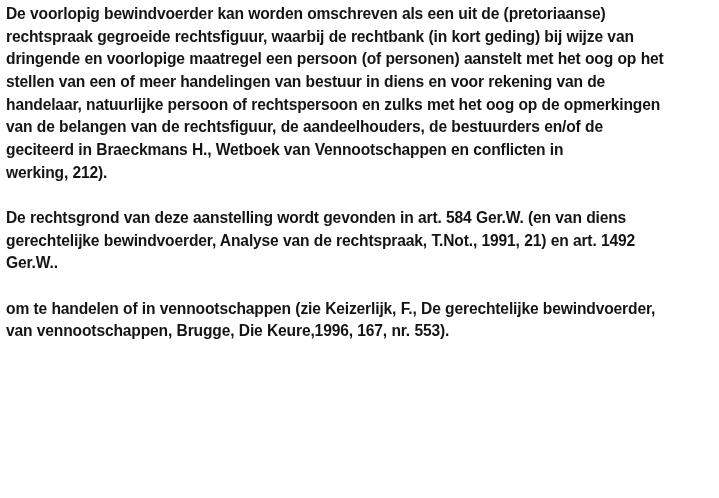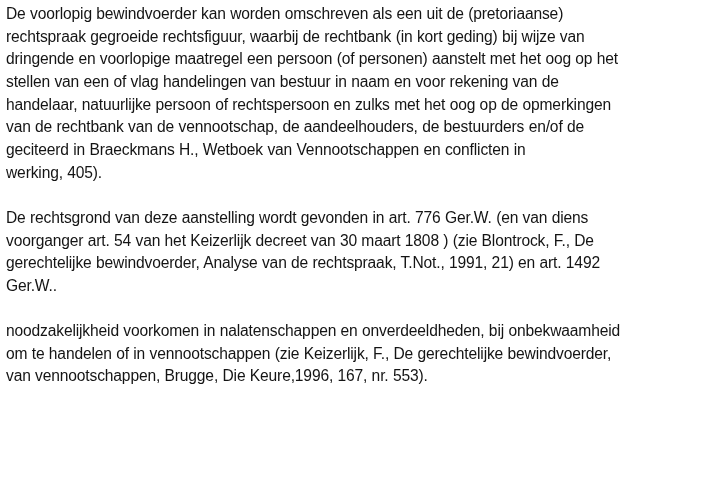--- a/index.html
+++ b/index.html
@@ -24,40 +24,39 @@
       color: #141414;
       letter-spacing: -0.15px;
       word-spacing: 0.2px;
     }
     .para {
       margin: 0 0 22.65px 0;
     }
     .line {
       display: block;
       white-space: nowrap;
+      font-weight: bold;
     }
   </style>
 </head>
 <body>
 
 <div class="doc">
   <p class="para">
     <span class="line">De voorlopig bewindvoerder kan worden omschreven als een uit de (pretoriaanse)</span>
     <span class="line">rechtspraak gegroeide rechtsfiguur, waarbij de rechtbank (in kort geding) bij wijze van</span>
     <span class="line">dringende en voorlopige maatregel een persoon (of personen) aanstelt met het oog op het</span>
-    <span class="line">stellen van een of vlag handelingen van bestuur in naam en voor rekening van de</span>
+    <span class="line">stellen van een of meer handelingen van bestuur in diens en voor rekening van de</span>
     <span class="line">handelaar, natuurlijke persoon of rechtspersoon en zulks met het oog op de opmerkingen</span>
-    <span class="line">van de rechtbank van de vennootschap, de aandeelhouders, de bestuurders en/of de</span>
+    <span class="line">van de belangen van de rechtsfiguur, de aandeelhouders, de bestuurders en/of de</span>
     <span class="line">geciteerd in Braeckmans H., Wetboek van Vennootschappen en conflicten in</span>
-    <span class="line">werking, 405).</span>
+    <span class="line">werking, 212).</span>
   </p>
   <p class="para">
-    <span class="line">De rechtsgrond van deze aanstelling wordt gevonden in art. 776 Ger.W. (en van diens</span>
-    <span class="line">voorganger art. 54 van het Keizerlijk decreet van 30 maart 1808 ) (zie Blontrock, F., De</span>
+    <span class="line">De rechtsgrond van deze aanstelling wordt gevonden in art. 584 Ger.W. (en van diens</span>
     <span class="line">gerechtelijke bewindvoerder, Analyse van de rechtspraak, T.Not., 1991, 21) en art. 1492</span>
     <span class="line">Ger.W..</span>
   </p>
   <p class="para">
-    <span class="line">noodzakelijkheid voorkomen in nalatenschappen en onverdeeldheden, bij onbekwaamheid</span>
     <span class="line">om te handelen of in vennootschappen (zie Keizerlijk, F., De gerechtelijke bewindvoerder,</span>
     <span class="line">van vennootschappen, Brugge, Die Keure,1996, 167, nr. 553).</span>
   </p>
 </div>
 
 </body></html>

